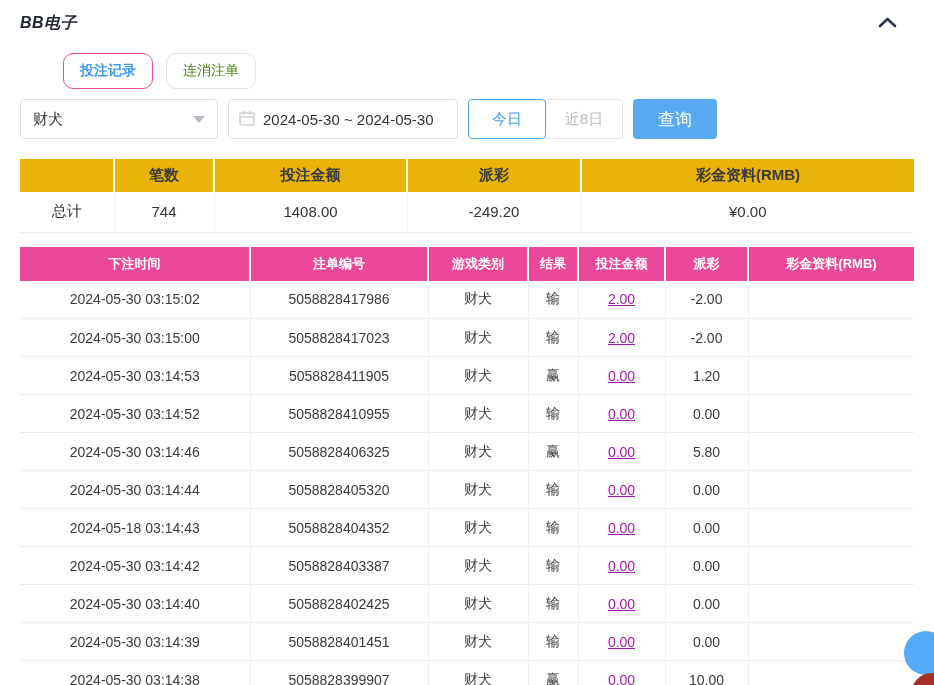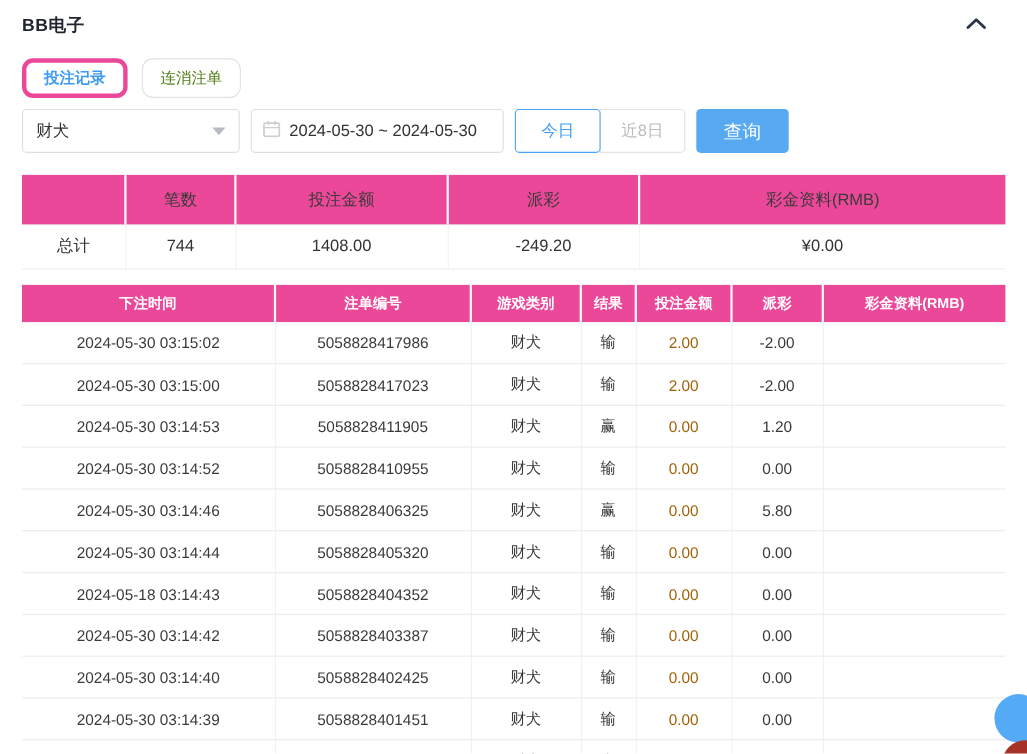--- a/index.html
+++ b/index.html
@@ -6,31 +6,31 @@
   html, body { width: 934px; height: 685px; overflow: hidden; }
   body {
     background: #fff;
     font-family: "Liberation Sans", "DejaVu Sans", sans-serif;
     color: #333;
     position: relative;
   }
   .panel { padding: 0 20px; }
 
   
-  .hdr { margin-top: 13px; height: 20px; display: flex; align-items: flex-start; justify-content: space-between; }
+  .hdr { margin-top: 13px; height: 20px; display: flex; align-items: flex-start; justify-content: space-between; font-style: italic; }
   .title { font-size: 16px; font-weight: bold; color: #1f2430; letter-spacing: .5px; }
   .collapse-btn { width: 26px; height: 20px; display: flex; align-items: center; justify-content: center; cursor: pointer; margin-right: 14px; }
 
   
   .tabs { margin-top: 20px; height: 36px; display: flex; gap: 13px; }
   .tab {
     height: 36px; padding: 0 16px; display: flex; align-items: center; justify-content: center;
     font-size: 14px; border-radius: 10px; background: #fff; cursor: pointer;
   }
-  .tab.active { border: 4px solid #ec4899; color: #3d9bf3; font-weight: bold; }
+  .tab.active { border: 1px solid #ec4899; color: #3d9bf3; font-weight: bold; margin-left: 43px; }
   .tab.inactive { border: 1px solid #e2e2e2; color: #4d7c0f; }
 
   
   .filter { margin-top: 10px; height: 40px; display: flex; align-items: center; }
   .select {
     width: 198px; height: 40px; border: 1px solid #dcdfe6; border-radius: 4px;
     display: flex; align-items: center; justify-content: space-between; padding: 0 12px;
     font-size: 15px; color: #333; cursor: pointer; background: #fff;
   }
   .caret-down {
@@ -55,21 +55,21 @@
   .query-btn {
     margin-left: 10px; width: 84px; height: 40px; border: none; border-radius: 4px;
     background: #57aaf2; color: #fff; font-size: 17px; cursor: pointer;
     font-family: "Liberation Sans", "DejaVu Sans", sans-serif;
   }
 
   
   table { border-collapse: collapse; table-layout: fixed; width: 894px; }
   .summary { margin-top: 20px; }
   .summary th {
-    background: #ec4899; height: 45px; font-size: 15px; font-weight: 400; color: #3a3a3a;
+    background: #eab308; height: 33px; font-size: 15px; font-weight: 700; color: #3a3a3a;
     border-right: 2px solid #fff; text-align: center;
   }
   .summary th:last-child { border-right: none; }
   .summary td {
     height: 40px; font-size: 15px; text-align: center; color: #333;
     border-bottom: 1px solid #ebeef5; border-right: 1px solid #f2f2f2; margin-top: 44px;
   }
   .summary td:last-child { border-right: none; }
 
   
@@ -78,21 +78,21 @@
     background: #ec4899; color: #fff; height: 34px; font-size: 13px; font-weight: bold;
     border-right: 2px solid #fff; text-align: center;
   }
   .detail th:last-child { border-right: none; }
   .detail td {
     height: 38px; font-size: 14px; text-align: center; color: #3a3a3a;
     border-bottom: 1px solid #ececec; border-right: 1px solid #f1f1f1; background: #fff;
   }
   .detail td:last-child { border-right: none; }
   .neg { color: #f05a5a; }
-  .amt-link { color: #a16207; cursor: pointer; }
+  .amt-link { color: #a21caf; text-decoration: underline; cursor: pointer; }
 
   
   .float-blue {
     position: absolute; top: 631px; right: -14px; width: 44px; height: 44px;
     border-radius: 50%; background: #55aaf5; cursor: pointer;
   }
   .float-red {
     position: absolute; top: 673px; right: -19px; width: 42px; height: 42px;
     border-radius: 50%; background: #a63227; cursor: pointer;
   }

